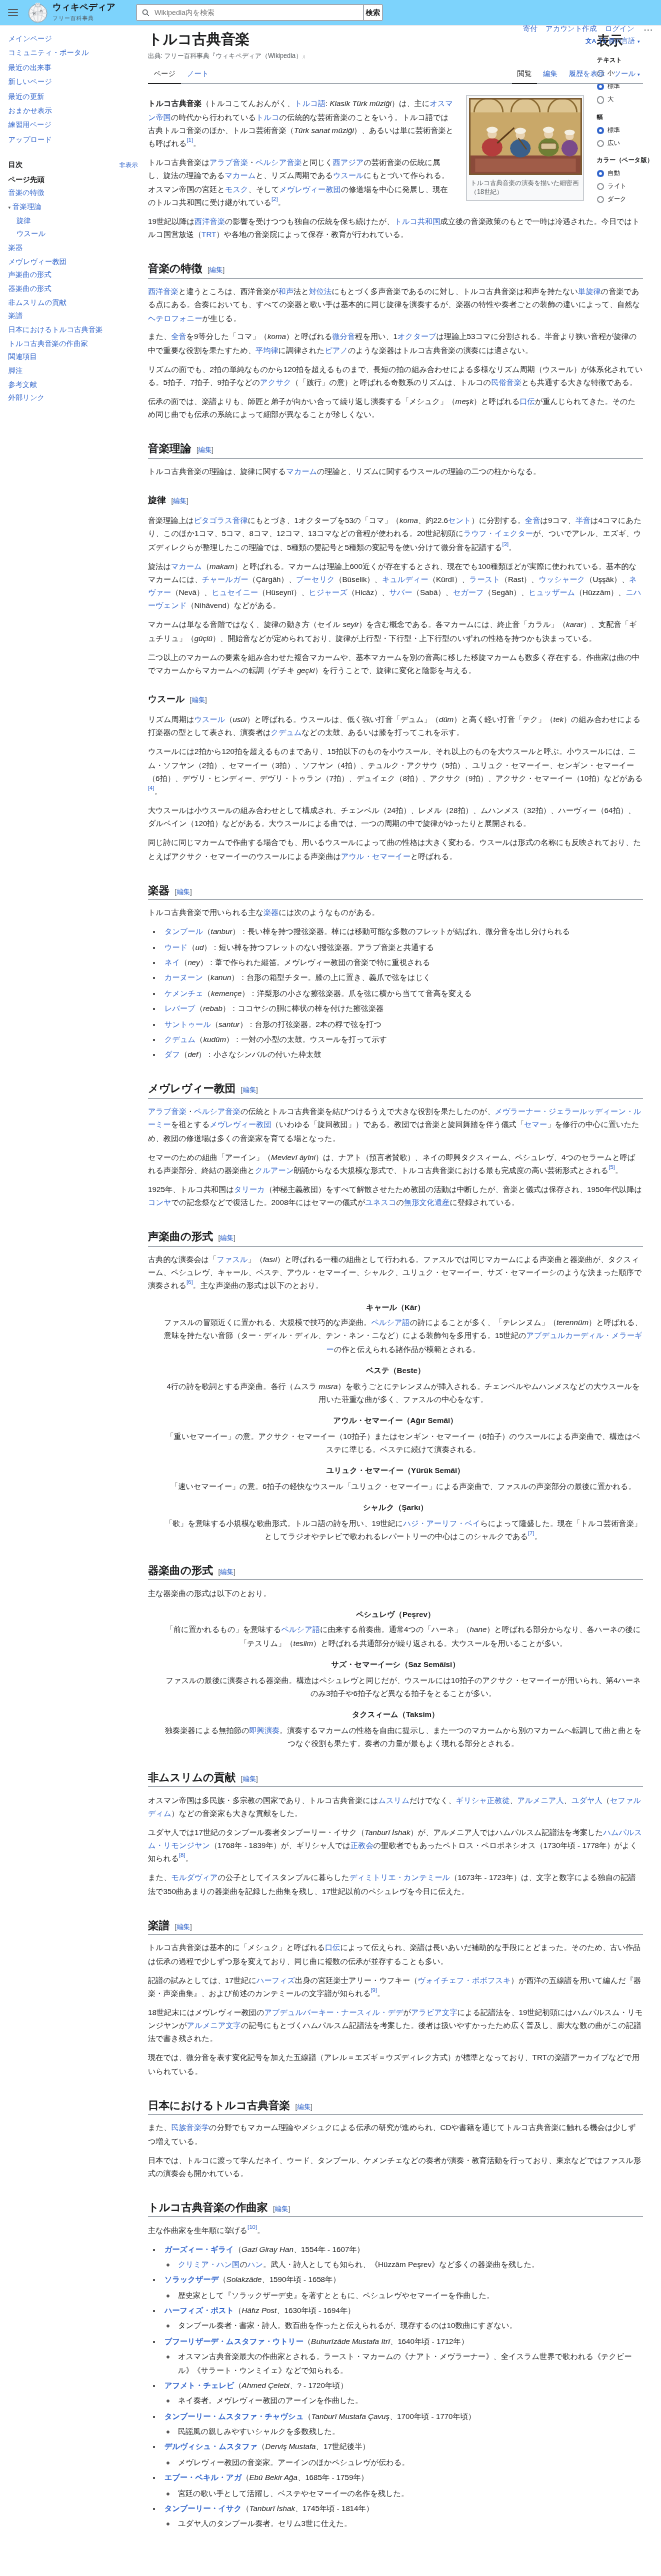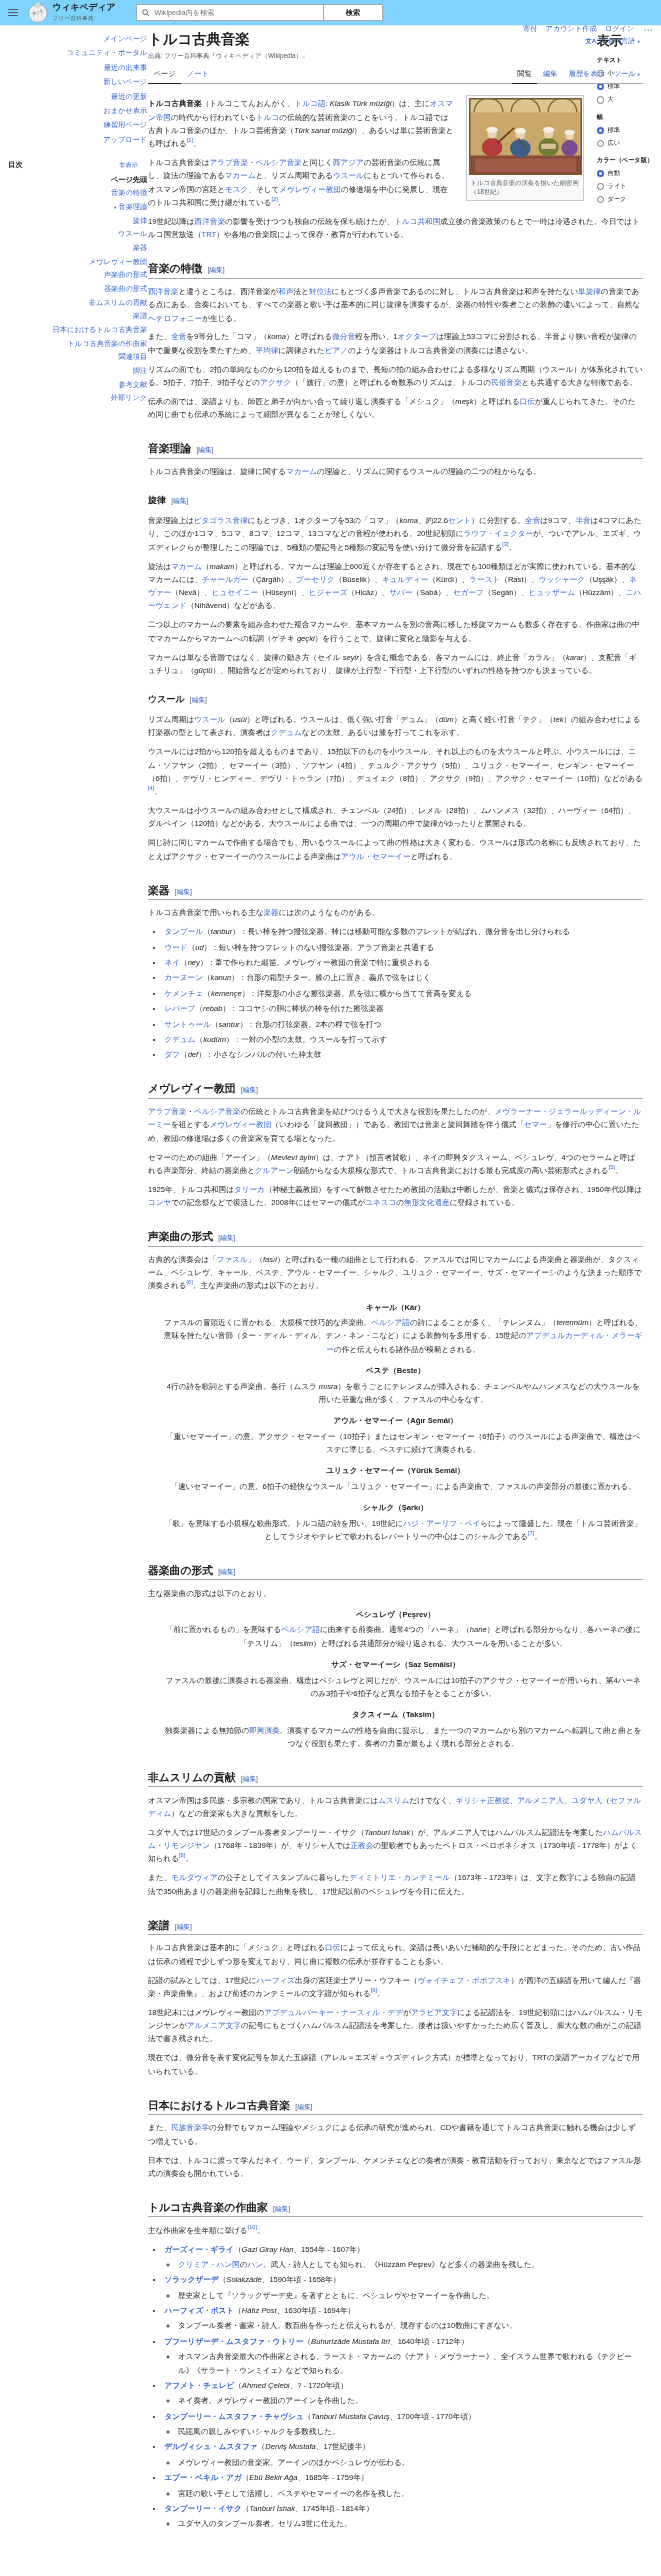--- a/index.html
+++ b/index.html
@@ -13,29 +13,29 @@
           background:none;border:none;cursor:pointer;padding:0;margin-right:2.1px;}
   .burger span{display:block;height:1px;background:#54595d;border-radius:0.5px;}
   .logo{display:flex;align-items:center;gap:4.1px;}
   .wordmark-title{font-family:"Liberation Serif","DejaVu Serif",serif;font-size:8.8px;font-weight:700;color:#202122;line-height:1.1;}
   .wordmark-sub{font-size:5.4px;color:#54595d;letter-spacing:0.5px;}
   .searchbar{display:flex;align-items:center;height:17.5px;width:247px;margin-left:14.4px;
              border:0.5px solid #a2a9b1;border-radius:1px;box-sizing:border-box;background:#fff;}
   .searchbar svg{margin:0 3.1px 0 4.6px;flex:0 0 auto;}
   .searchbar input{flex:1;border:none;outline:none;font-size:7.2px;color:#202122;background:transparent;
                    font-family:inherit;}
-  .searchbar button{height:100%;border:none;border-left:0.5px solid #a2a9b1;background:#fff;padding:0 22px;
+  .searchbar button{height:100%;border:none;border-left:0.5px solid #a2a9b1;background:#fff;padding:0 2px;
                     font-size:7.2px;font-weight:600;color:#202122;cursor:pointer;font-family:inherit;}
   .header-links{margin-left:auto;display:flex;align-items:center;gap:8.2px;font-size:7.2px;margin-top:33px;}
   .header-links a{color:#3366cc;}
   .ellipsis-btn{background:none;border:none;font-size:9.3px;color:#54595d;cursor:pointer;padding:0 1px;}
   
   .sidebar{position:absolute;left:8.2px;top:32px;width:139px;font-size:7.2px;}
   .sidebar ul{list-style:none;margin:0;padding:0;}
-  .sidebar li{line-height:2.0;text-align:right;}
+  .sidebar li{line-height:2.0;}
   .sidebar a{color:#3366cc;}
   .toc-head{margin-top:12.4px;display:flex;justify-content:space-between;align-items:baseline;padding-right:9.3px;}
   .toc-title{font-weight:700;font-size:7.2px;color:#202122;}
   .toc-hide{font-size:6.2px;color:#3366cc;}
   #toc-list{margin-top:3.1px;}
   #toc-list li{line-height:1.9;}
   #toc-list li.active > a{color:#202122;font-weight:700;}
   #toc-list ul{padding-left:8.2px;}
   .toc-toggle{color:#54595d;font-size:4.6px;margin-right:2.1px;}
   
@@ -273,22 +273,22 @@
         <h2 class="sect">音楽の特徴<span class="mw-edit"><span class="br">[</span><a href="#">編集</a><span class="br">]</span></span></h2>
         <p><a class="wlink" href="#">西洋音楽</a>と違うところは、西洋音楽が<a class="wlink" href="#">和声</a>法と<a class="wlink" href="#">対位法</a>にもとづく多声音楽であるのに対し、トルコ古典音楽は和声を持たない<a class="wlink" href="#">単旋律</a>の音楽である点にある。合奏においても、すべての楽器と歌い手は基本的に同じ旋律を演奏するが、楽器の特性や奏者ごとの装飾の違いによって、自然な<a class="wlink" href="#">ヘテロフォニー</a>が生じる。</p>
         <p>また、<a class="wlink" href="#">全音</a>を9等分した「コマ」（<i>koma</i>）と呼ばれる<a class="wlink" href="#">微分音</a>程を用い、1<a class="wlink" href="#">オクターブ</a>は理論上53コマに分割される。半音より狭い音程が旋律の中で重要な役割を果たすため、<a class="wlink" href="#">平均律</a>に調律された<a class="wlink" href="#">ピアノ</a>のような楽器はトルコ古典音楽の演奏には適さない。</p>
         <p>リズムの面でも、2拍の単純なものから120拍を超えるものまで、長短の拍の組み合わせによる多様なリズム周期（ウスール）が体系化されている。5拍子、7拍子、9拍子などの<a class="wlink" href="#">アクサク</a>（「跛行」の意）と呼ばれる奇数系のリズムは、トルコの<a class="wlink" href="#">民俗音楽</a>とも共通する大きな特徴である。</p>
         <p>伝承の面では、楽譜よりも、師匠と弟子が向かい合って繰り返し演奏する「メシュク」（<i>meşk</i>）と呼ばれる<a class="wlink" href="#">口伝</a>が重んじられてきた。そのため同じ曲でも伝承の系統によって細部が異なることが珍しくない。</p>
         <h2 class="sect">音楽理論<span class="mw-edit"><span class="br">[</span><a href="#">編集</a><span class="br">]</span></span></h2>
         <p>トルコ古典音楽の理論は、旋律に関する<a class="wlink" href="#">マカーム</a>の理論と、リズムに関するウスールの理論の二つの柱からなる。</p>
         <h3 class="sect">旋律<span class="mw-edit"><span class="br">[</span><a href="#">編集</a><span class="br">]</span></span></h3>
         <p>音楽理論上は<a class="wlink" href="#">ピタゴラス音律</a>にもとづき、1オクターブを53の「コマ」（<i>koma</i>、約22.6<a class="wlink" href="#">セント</a>）に分割する。<a class="wlink" href="#">全音</a>は9コマ、<a class="wlink" href="#">半音</a>は4コマにあたり、このほか1コマ、5コマ、8コマ、12コマ、13コマなどの音程が使われる。20世紀初頭に<a class="wlink" href="#">ラウフ・イェクター</a>が、ついでアレル、エズギ、ウズディレクらが整理したこの理論では、5種類の嬰記号と5種類の変記号を使い分けて微分音を記譜する<sup class="ref"><a href="#">[3]</a></sup>。</p>
         <p>旋法は<a class="wlink" href="#">マカーム</a>（<i>makam</i>）と呼ばれる。マカームは理論上600近くが存在するとされ、現在でも100種類ほどが実際に使われている。基本的なマカームには、<a class="wlink" href="#">チャールガー</a>（Çârgâh）、<a class="wlink" href="#">ブーセリク</a>（Bûselik）、<a class="wlink" href="#">キュルディー</a>（Kürdî）、<a class="wlink" href="#">ラースト</a>（Rast）、<a class="wlink" href="#">ウッシャーク</a>（Uşşâk）、<a class="wlink" href="#">ネヴァー</a>（Nevâ）、<a class="wlink" href="#">ヒュセイニー</a>（Hüseynî）、<a class="wlink" href="#">ヒジャーズ</a>（Hicâz）、<a class="wlink" href="#">サバー</a>（Sabâ）、<a class="wlink" href="#">セガーフ</a>（Segâh）、<a class="wlink" href="#">ヒュッザーム</a>（Hüzzâm）、<a class="wlink" href="#">ニハーヴェンド</a>（Nihâvend）などがある。</p>
+        <p>マカームは単なる音階ではなく、旋律の動き方（セイル <i>seyir</i>）を含む概念である。各マカームには、終止音「カラル」（<i>karar</i>）、支配音「ギュチリュ」（<i>güçlü</i>）、開始音などが定められており、旋律が上行型・下行型・上下行型のいずれの性格を持つかも決まっている。</p>
         <p>二つ以上のマカームの要素を組み合わせた複合マカームや、基本マカームを別の音高に移した移旋マカームも数多く存在する。作曲家は曲の中でマカームからマカームへの転調（ゲチキ <i>geçki</i>）を行うことで、旋律に変化と陰影を与える。</p>
-        <p>マカームは単なる音階ではなく、旋律の動き方（セイル <i>seyir</i>）を含む概念である。各マカームには、終止音「カラル」（<i>karar</i>）、支配音「ギュチリュ」（<i>güçlü</i>）、開始音などが定められており、旋律が上行型・下行型・上下行型のいずれの性格を持つかも決まっている。</p>
         <h3 class="sect">ウスール<span class="mw-edit"><span class="br">[</span><a href="#">編集</a><span class="br">]</span></span></h3>
         <p>リズム周期は<a class="wlink" href="#">ウスール</a>（<i>usûl</i>）と呼ばれる。ウスールは、低く強い打音「デュム」（<i>düm</i>）と高く軽い打音「テク」（<i>tek</i>）の組み合わせによる打楽器の型として表され、演奏者は<a class="wlink" href="#">クデュム</a>などの太鼓、あるいは膝を打ってこれを示す。</p>
         <p>ウスールには2拍から120拍を超えるものまであり、15拍以下のものを小ウスール、それ以上のものを大ウスールと呼ぶ。小ウスールには、ニム・ソフヤン（2拍）、セマーイー（3拍）、ソフヤン（4拍）、テュルク・アクサウ（5拍）、ユリュク・セマーイー、センギン・セマーイー（6拍）、デヴリ・ヒンディー、デヴリ・トゥラン（7拍）、デュイェク（8拍）、アクサク（9拍）、アクサク・セマーイー（10拍）などがある<sup class="ref"><a href="#">[4]</a></sup>。</p>
         <p>大ウスールは小ウスールの組み合わせとして構成され、チェンベル（24拍）、レメル（28拍）、ムハンメス（32拍）、ハーヴィー（64拍）、ダルベイン（120拍）などがある。大ウスールによる曲では、一つの周期の中で旋律がゆったりと展開される。</p>
         <p>同じ詩に同じマカームで作曲する場合でも、用いるウスールによって曲の性格は大きく変わる。ウスールは形式の名称にも反映されており、たとえばアクサク・セマーイーのウスールによる声楽曲は<a class="wlink" href="#">アウル・セマーイー</a>と呼ばれる。</p>
         <h2 class="sect">楽器<span class="mw-edit"><span class="br">[</span><a href="#">編集</a><span class="br">]</span></span></h2>
         <p>トルコ古典音楽で用いられる主な<a class="wlink" href="#">楽器</a>には次のようなものがある。</p>
         <ul class="art">
           <li><a class="wlink" href="#">タンブール</a>（<i>tanbur</i>）：長い棹を持つ撥弦楽器。棹には移動可能な多数のフレットが結ばれ、微分音を出し分けられる</li>
           <li><a class="wlink" href="#">ウード</a>（<i>ud</i>）：短い棹を持つフレットのない撥弦楽器。アラブ音楽と共通する</li>

